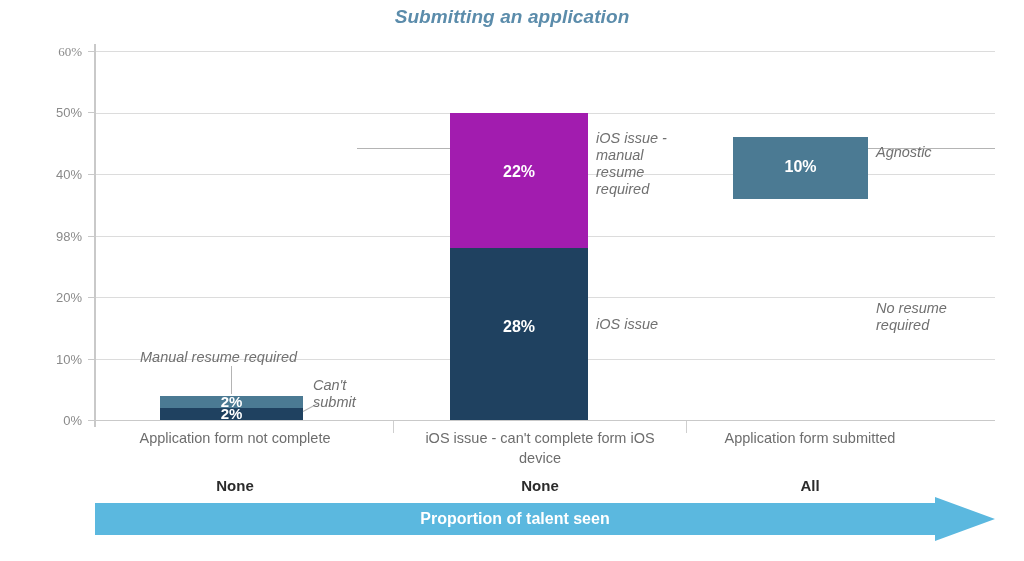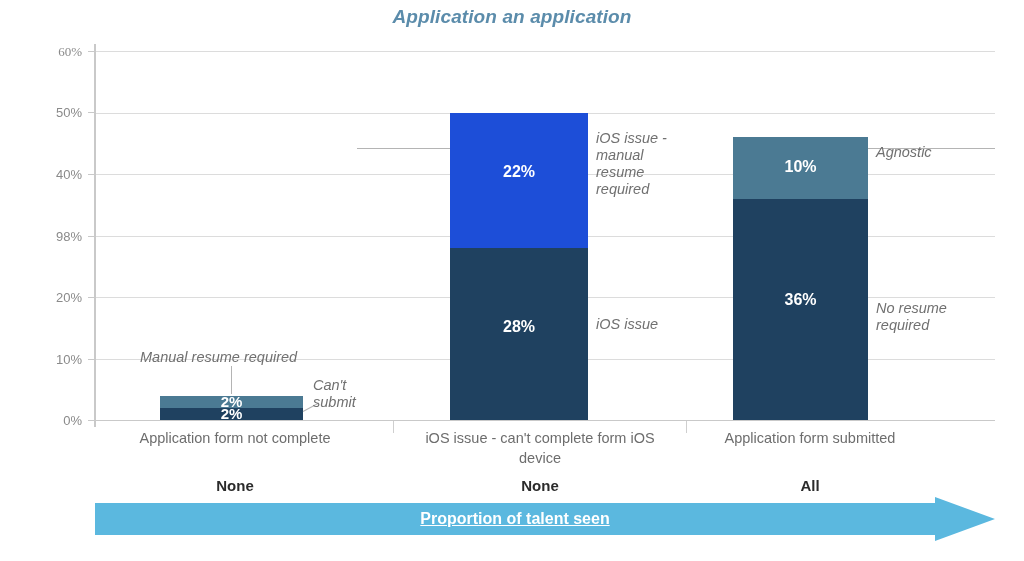--- a/index.html
+++ b/index.html
@@ -90,57 +90,53 @@
   .arrow-band{
     position:absolute;left:95px;top:497px;
     width:900px;height:44px;
   }
   .arrow-band svg{display:block;}
   .arrow-text{
     position:absolute;left:0;top:0;width:840px;height:44px;
     display:flex;align-items:center;justify-content:center;
     color:#ffffff;font-weight:bold;font-size:16px;
     pointer-events:none;
-    text-decoration:underline;
   }
 </style>
 </head>
 <body>
 
 <div id="chart-root">
 
-  <div class="chart-title">Application an application</div>
+  <div class="chart-title">Submitting an application</div>
 
   <div class="plot">
     <div class="gridline" style="top:0px;"></div>
     <div class="gridline" style="top:61.5px;"></div>
     <div class="gridline" style="top:123px;"></div>
     <div class="gridline" style="top:184.5px;"></div>
     <div class="gridline" style="top:246px;"></div>
     <div class="gridline" style="top:307.5px;"></div>
 
     <div class="bar-seg" style="left:65px;top:344.7px;width:143px;height:12.3px;background:#4b7a93;">
       <span class="seg-label" style="top:-3px;font-size:15px;">2%</span>
     </div>
     <div class="bar-seg" style="left:65px;top:356.7px;width:143px;height:12.3px;background:#1f4160;">
       <span class="seg-label" style="top:-3px;font-size:15px;">2%</span>
     </div>
 
-    <div class="bar-seg" style="left:355px;top:61.5px;width:138px;height:135.3px;background:#1d4ed8;">
+    <div class="bar-seg" style="left:355px;top:61.5px;width:138px;height:135.3px;background:#a21caf;">
       <span class="seg-label" style="top:50px;">22%</span>
     </div>
     <div class="bar-seg" style="left:355px;top:196.8px;width:138px;height:172.2px;background:#1f4160;">
       <span class="seg-label" style="top:70px;">28%</span>
     </div>
 
     <div class="bar-seg" style="left:638px;top:86.1px;width:135px;height:61.5px;background:#4b7a93;">
       <span class="seg-label" style="top:21px;">10%</span>
-    </div>
-    <div class="bar-seg" style="left:638px;top:147.6px;width:135px;height:221.4px;background:#1f4160;">
-      <span class="seg-label" style="top:92px;">36%</span>
     </div>
 
     <div class="leader" style="left:136px;top:315px;width:1px;height:28px;"></div>
     <div class="leader" style="left:208px;top:360px;width:18px;height:1px;transform:rotate(-28deg);transform-origin:left center;"></div>
     <div class="leader" style="left:262px;top:97px;width:93px;height:1px;"></div>
     <div class="leader" style="left:773px;top:97px;width:127px;height:1px;"></div>
 
     <div class="anno" style="left:45px;top:298px;">Manual resume required</div>
     <div class="anno" style="left:218px;top:326px;">Can't
 submit</div>

